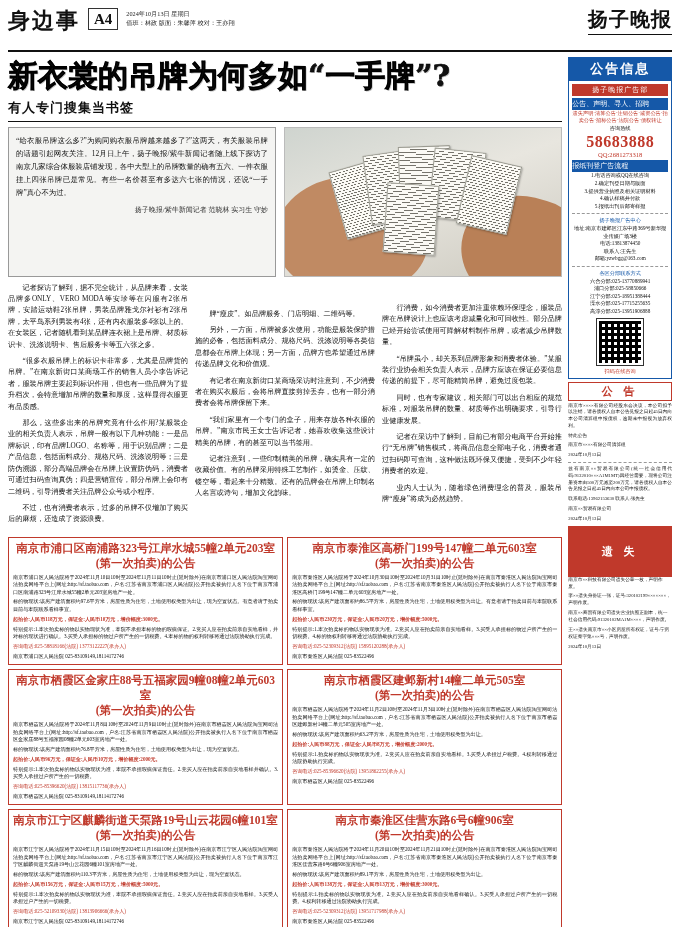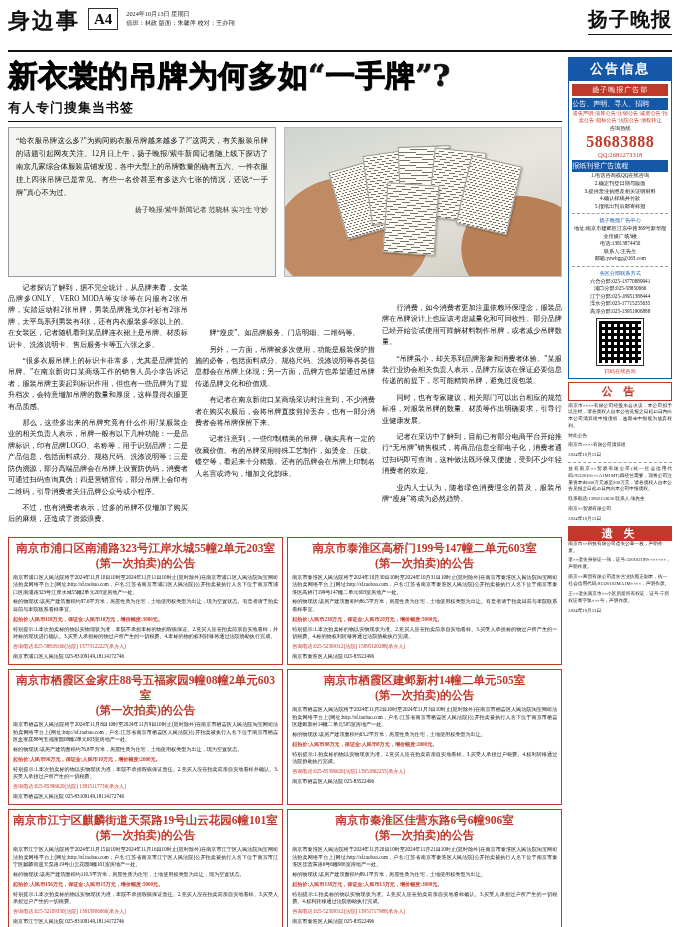--- a/index.html
+++ b/index.html
@@ -78,21 +78,21 @@
   .rail-sm { font-size:5.2px; line-height:7.6px; text-align:center; color:#111; }
   .rail-blue { color:#1558a8; }
   .qr { width:46px; height:46px; margin:3px auto; background:
       repeating-linear-gradient(90deg,#000 0 3px,#fff 3px 6px),
       repeating-linear-gradient(#000 0 3px,#fff 3px 6px);
       background-blend-mode: multiply; border:2px solid #fff; outline:1px solid #333;}
   .qr-cap { font-size:5.2px; text-align:center; color:#c0392b; }
   .rail-notice-head { border:1px solid #c0392b; color:#c0392b; text-align:center; font-size:11px; font-weight:700; letter-spacing:4px; margin:3px 0 2px 0; padding:1px 12px;}
   .rail-text { font-size:4.7px; line-height:6.8px; text-align:justify; color:#111; }
   .rail-text p { margin:0 0 3px 0; }
-  .rail-lost-head { background:#c0392b; color:#fff; text-align:center; font-size:11px; font-weight:700; letter-spacing:4px; padding:0 0; margin-top:3px;}
+  .rail-lost-head { background:#c0392b; color:#fff; text-align:center; font-size:11px; font-weight:700; letter-spacing:4px; padding:18px 0; margin-top:3px;}
   .rail-lost { font-size:4.7px; line-height:6.9px; color:#111; }
   .rail-lost p { margin:0 0 3px 0; }
   .sep { border-top:1px dashed #999; margin:3px 0; }
 </style>
 </head>
 <body>
 
 <div class="page">
 
   <div class="masthead">
@@ -143,20 +143,21 @@
         <div class="acol" style="width:180px">
           <p>记者探访了解到，据不完全统计，从品牌来看，女装品牌多ONLY、VERO MODA等安珍等在闪服有2张吊牌，安踏运动鞋2张吊牌，男装品牌雅戈尔衬衫有2张吊牌，太平鸟系列男装有4张，还有内衣服装多4张以上的。在女装区，记者随机看到某品牌连衣裙上是吊牌、材质标识卡、洗涤说明卡、售后服务卡等五六张之多。</p>
           <p>“很多衣服吊牌上的标识卡非常多，尤其是品牌货的吊牌。”在南京新街口某商场工作的销售人员小李告诉记者，服装吊牌主要起到标识作用，但也有一些品牌为了提升档次，会特意增加吊牌的数量和厚度，这样显得衣服更有品质感。</p>
           <p>那么，这些多出来的吊牌究竟有什么作用?某服装企业的相关负责人表示，吊牌一般有以下几种功能：一是品牌标识，印有品牌LOGO、名称等，用于识别品牌；二是产品信息，包括面料成分、规格尺码、洗涤说明等；三是防伪溯源，部分高端品牌会在吊牌上设置防伪码，消费者可通过扫码查询真伪；四是营销宣传，部分吊牌上会印有二维码，引导消费者关注品牌公众号或小程序。</p>
           <p>不过，也有消费者表示，过多的吊牌不仅增加了购买后的麻烦，还造成了资源浪费。</p>
         </div>
         <div class="acol" style="width:180px">
           <p>牌“瘦皮”。如品牌服务、门店明细、二维码等。</p>
           <p>另外，一方面，吊牌被多次使用，功能是服装保护措施的必备，包括面料成分、规格尺码、洗涤说明等各类信息都会在吊牌上体现；另一方面，品牌方也希望通过吊牌传递品牌文化和价值观。</p>
           <p>有记者在南京新街口某商场采访时注意到，不少消费者在购买衣服后，会将吊牌直接剪掉丢弃，也有一部分消费者会将吊牌保留下来。</p>
+          <p>“我们家里有一个专门的盒子，用来存放各种衣服的吊牌。”南京市民王女士告诉记者，她喜欢收集这些设计精美的吊牌，有的甚至可以当书签用。</p>
           <p>记者注意到，一些印制精美的吊牌，确实具有一定的收藏价值。有的吊牌采用特殊工艺制作，如烫金、压纹、镂空等，看起来十分精致。还有的品牌会在吊牌上印制名人名言或诗句，增加文化韵味。</p>
         </div>
         <div class="acol" style="width:180px">
           <p>行消费，如今消费者更加注重依赖环保理念，服装品牌在吊牌设计上也应该考虑减量化和可回收性。部分品牌已经开始尝试使用可降解材料制作吊牌，或者减少吊牌数量。</p>
           <p>“吊牌虽小，却关系到品牌形象和消费者体验。”某服装行业协会相关负责人表示，品牌方应该在保证必要信息传递的前提下，尽可能精简吊牌，避免过度包装。</p>
           <p>同时，也有专家建议，相关部门可以出台相应的规范标准，对服装吊牌的数量、材质等作出明确要求，引导行业健康发展。</p>
           <p>记者在采访中了解到，目前已有部分电商平台开始推行“无吊牌”销售模式，将商品信息全部电子化，消费者通过扫码即可查询，这种做法既环保又便捷，受到不少年轻消费者的欢迎。</p>
           <p>业内人士认为，随着绿色消费理念的普及，服装吊牌“瘦身”将成为必然趋势。</p>
         </div>
       </div>

